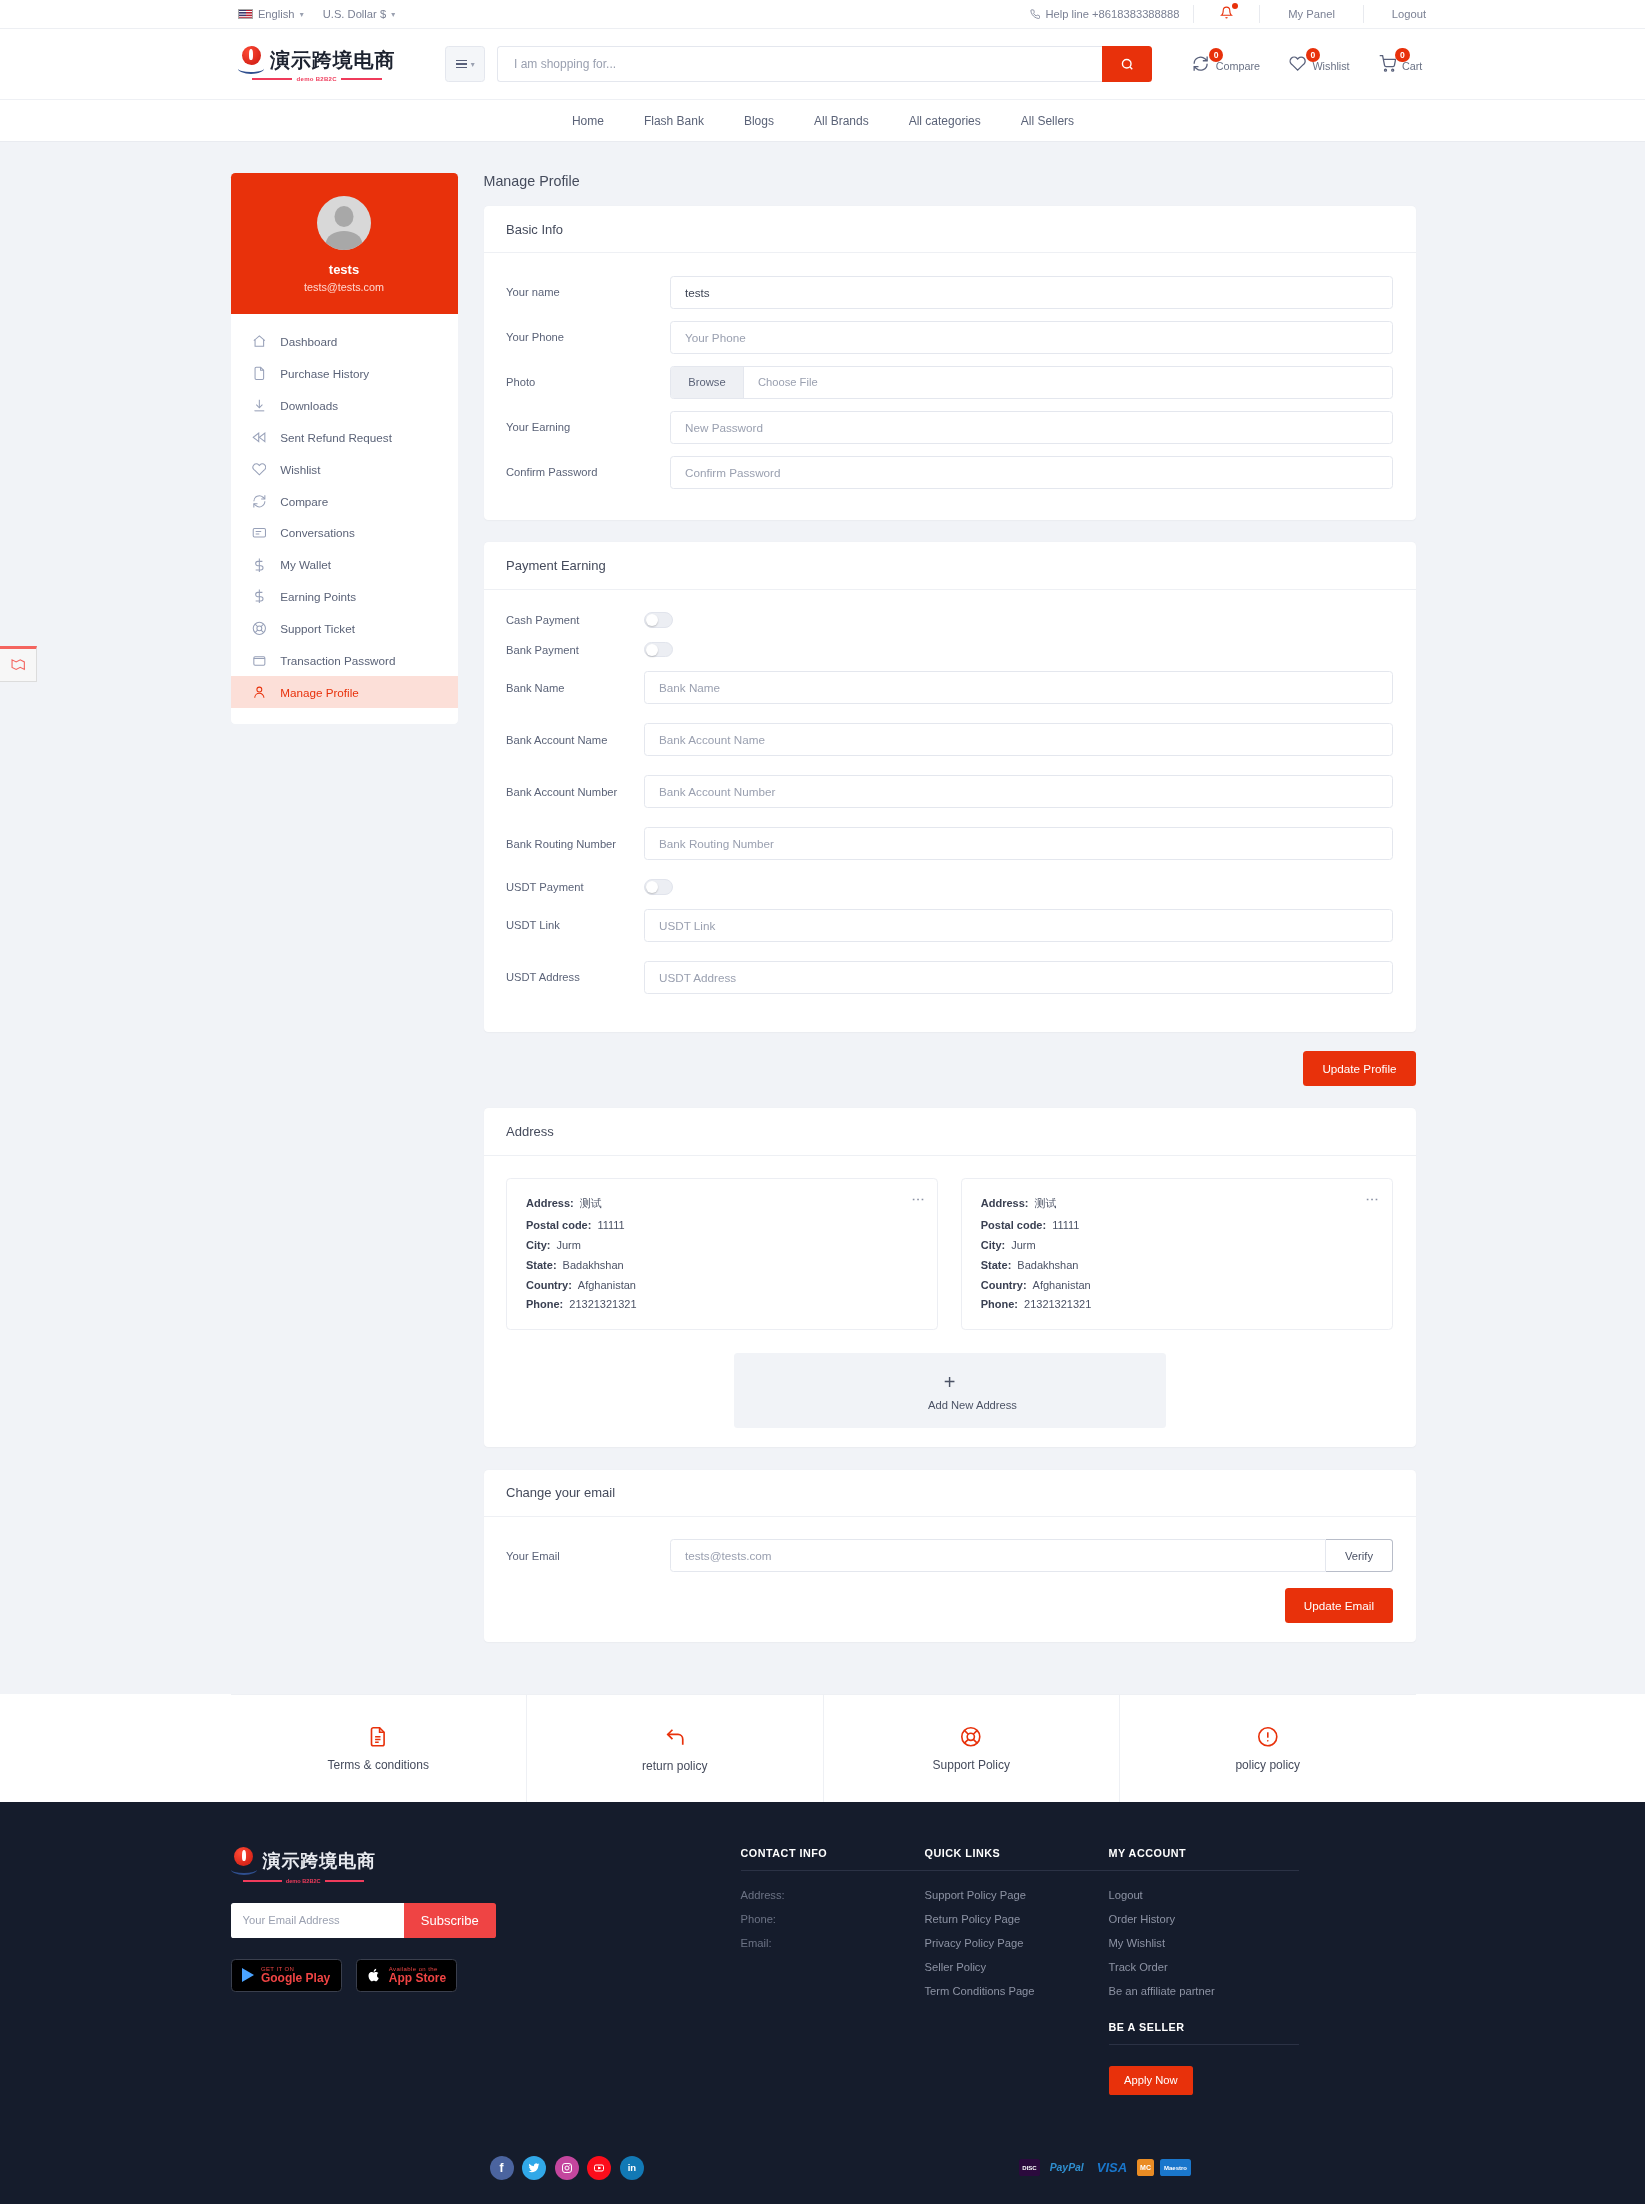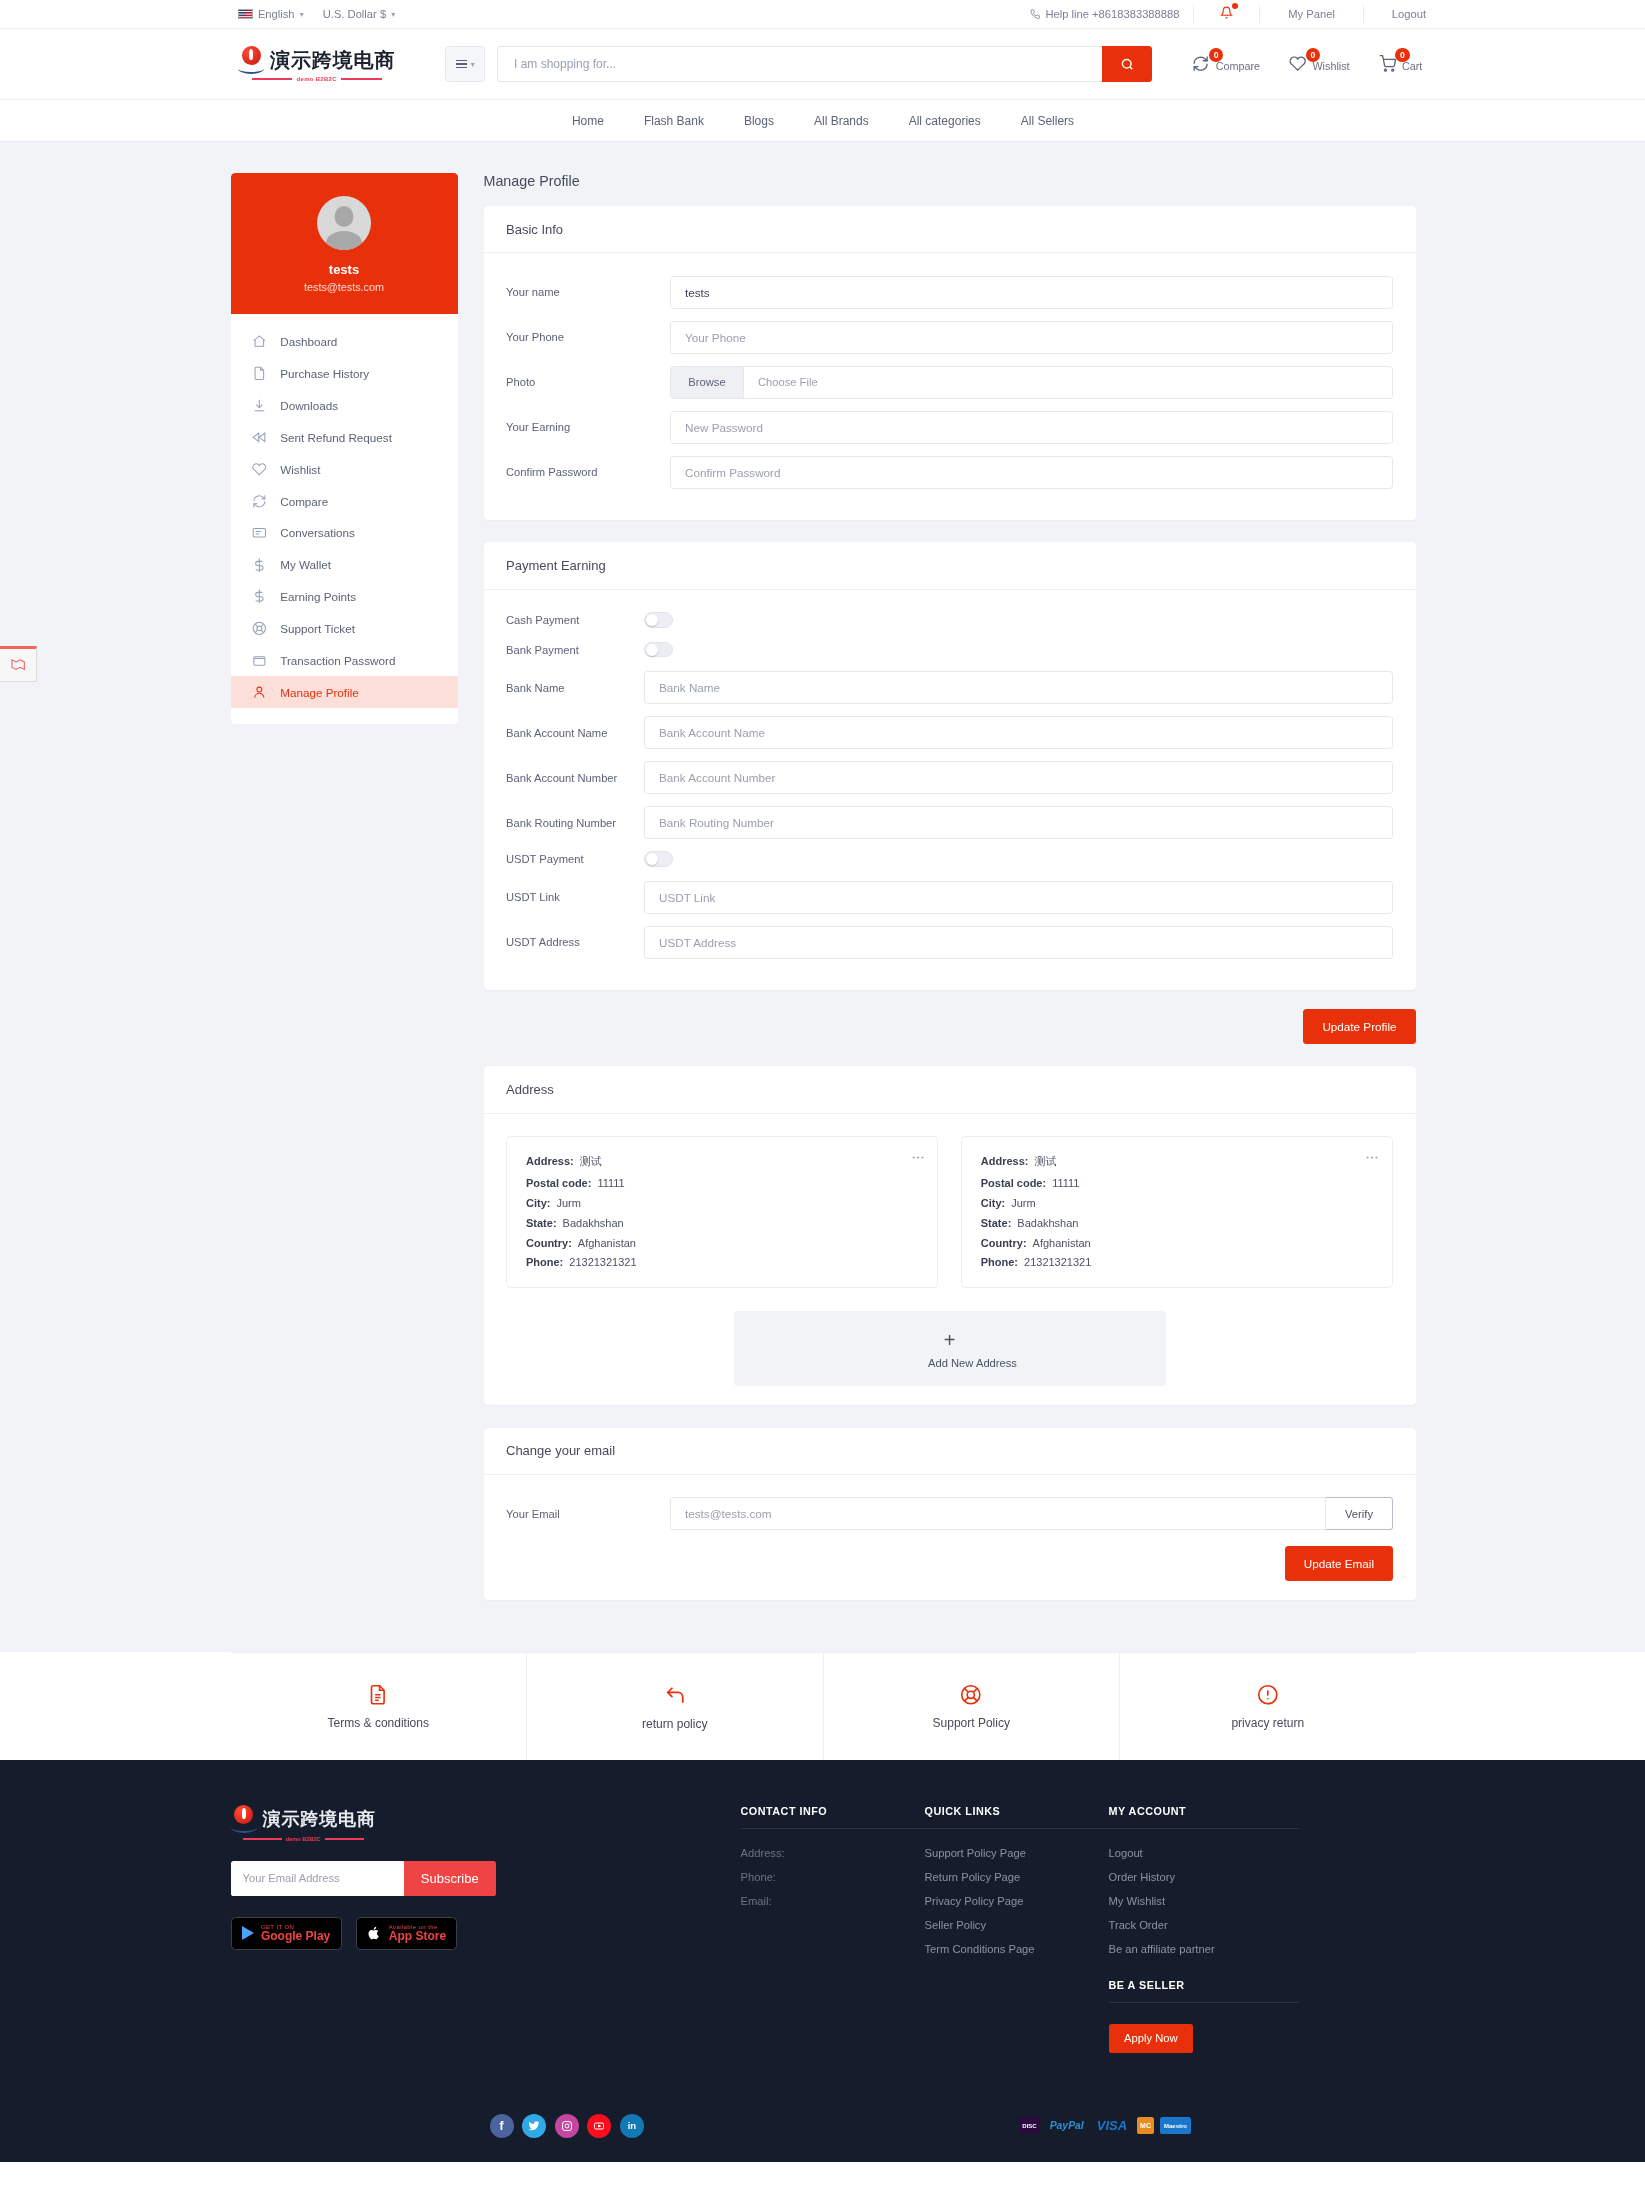--- a/index.html
+++ b/index.html
@@ -189,21 +189,21 @@
 
   .filebox { display: flex; border: 0.9px solid #e4e7ee; border-radius: 3.5px; overflow: hidden; height: 33px; }
   .filebox .browse {
     background: #eef0f4; padding: 0 17.3px; display: flex; align-items: center;
     font-size: 11.2px; color: #5b6378; border-right: 0.9px solid #e4e7ee; cursor: pointer;
   }
   .filebox .chosen { padding: 0 14px; display: flex; align-items: center; font-size: 11.2px; color: #9aa0b0; flex: 1; }
 
   
   .pay .flabel { width: 138px; flex: 0 0 138px; }
-  .pay .frow { margin-bottom: 12px; }
+  .pay .frow { margin-bottom: 19px; }
   .pay .frow.toggle-row { margin-bottom: 14px; }
   .toggle {
     width: 29px; height: 15.6px; border-radius: 8.6px; background: #eceef3;
     border: 0.9px solid #e1e4ec; position: relative; cursor: pointer; display: block;
   }
   .toggle:after {
     content: ""; position: absolute; top: 0.9px; left: 0.9px; width: 12px; height: 12px;
     background: #fff; border-radius: 50%; box-shadow: 0 0.9px 1.7px rgba(0,0,0,.2);
   }
 
@@ -758,21 +758,21 @@
         <div class="pl">Support Policy</div>
       </div>
       <div class="pol">
         <div class="pi">
           <svg width="21.6" height="21.6" viewBox="0 0 24 24" fill="none" stroke="currentColor" stroke-width="1.8">
               <circle cx="12" cy="12" r="10"></circle>
               <path d="M12 7v6"></path>
               <circle cx="12" cy="16.5" r=".9" fill="currentColor" stroke="none"></circle>
             </svg>
         </div>
-        <div class="pl">privacy return</div>
+        <div class="pl">policy policy</div>
       </div>
     </div>
   </div>
 </div>
 
 <div class="footer">
   <div class="f-container">
 
     <div class="f-brand">
       <div style="display:inline-flex;flex-direction:column;align-items:center;">

